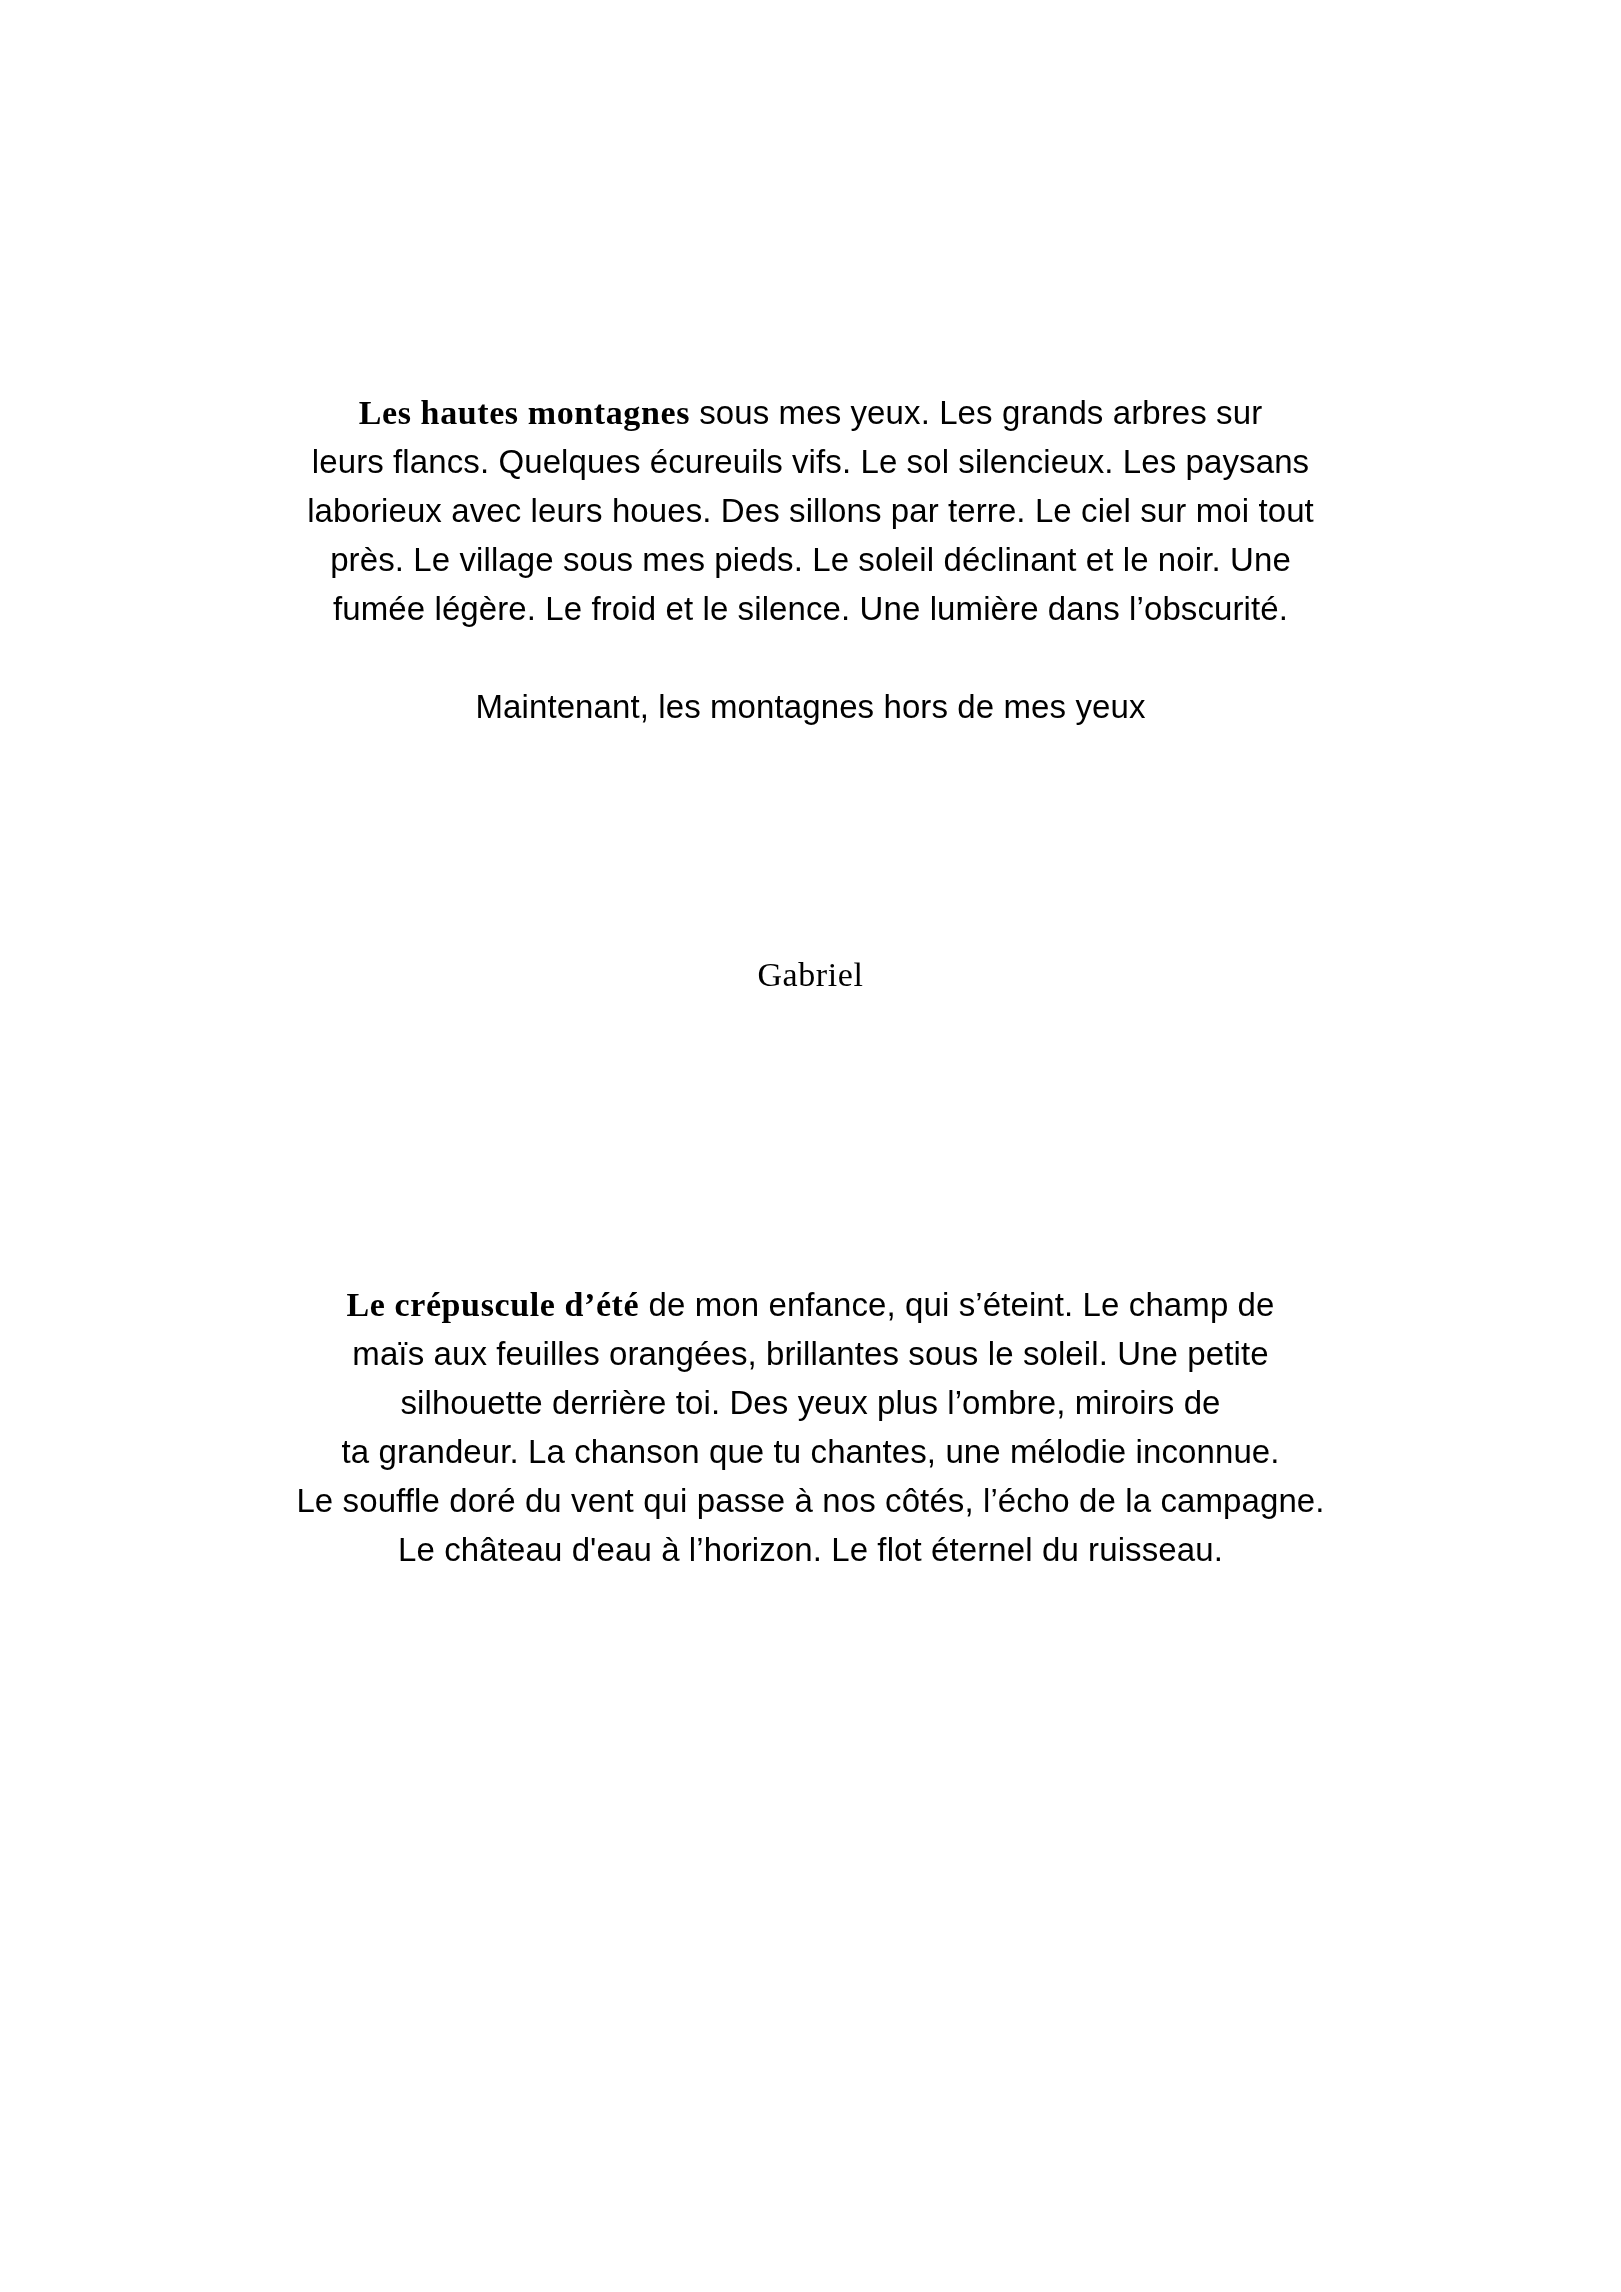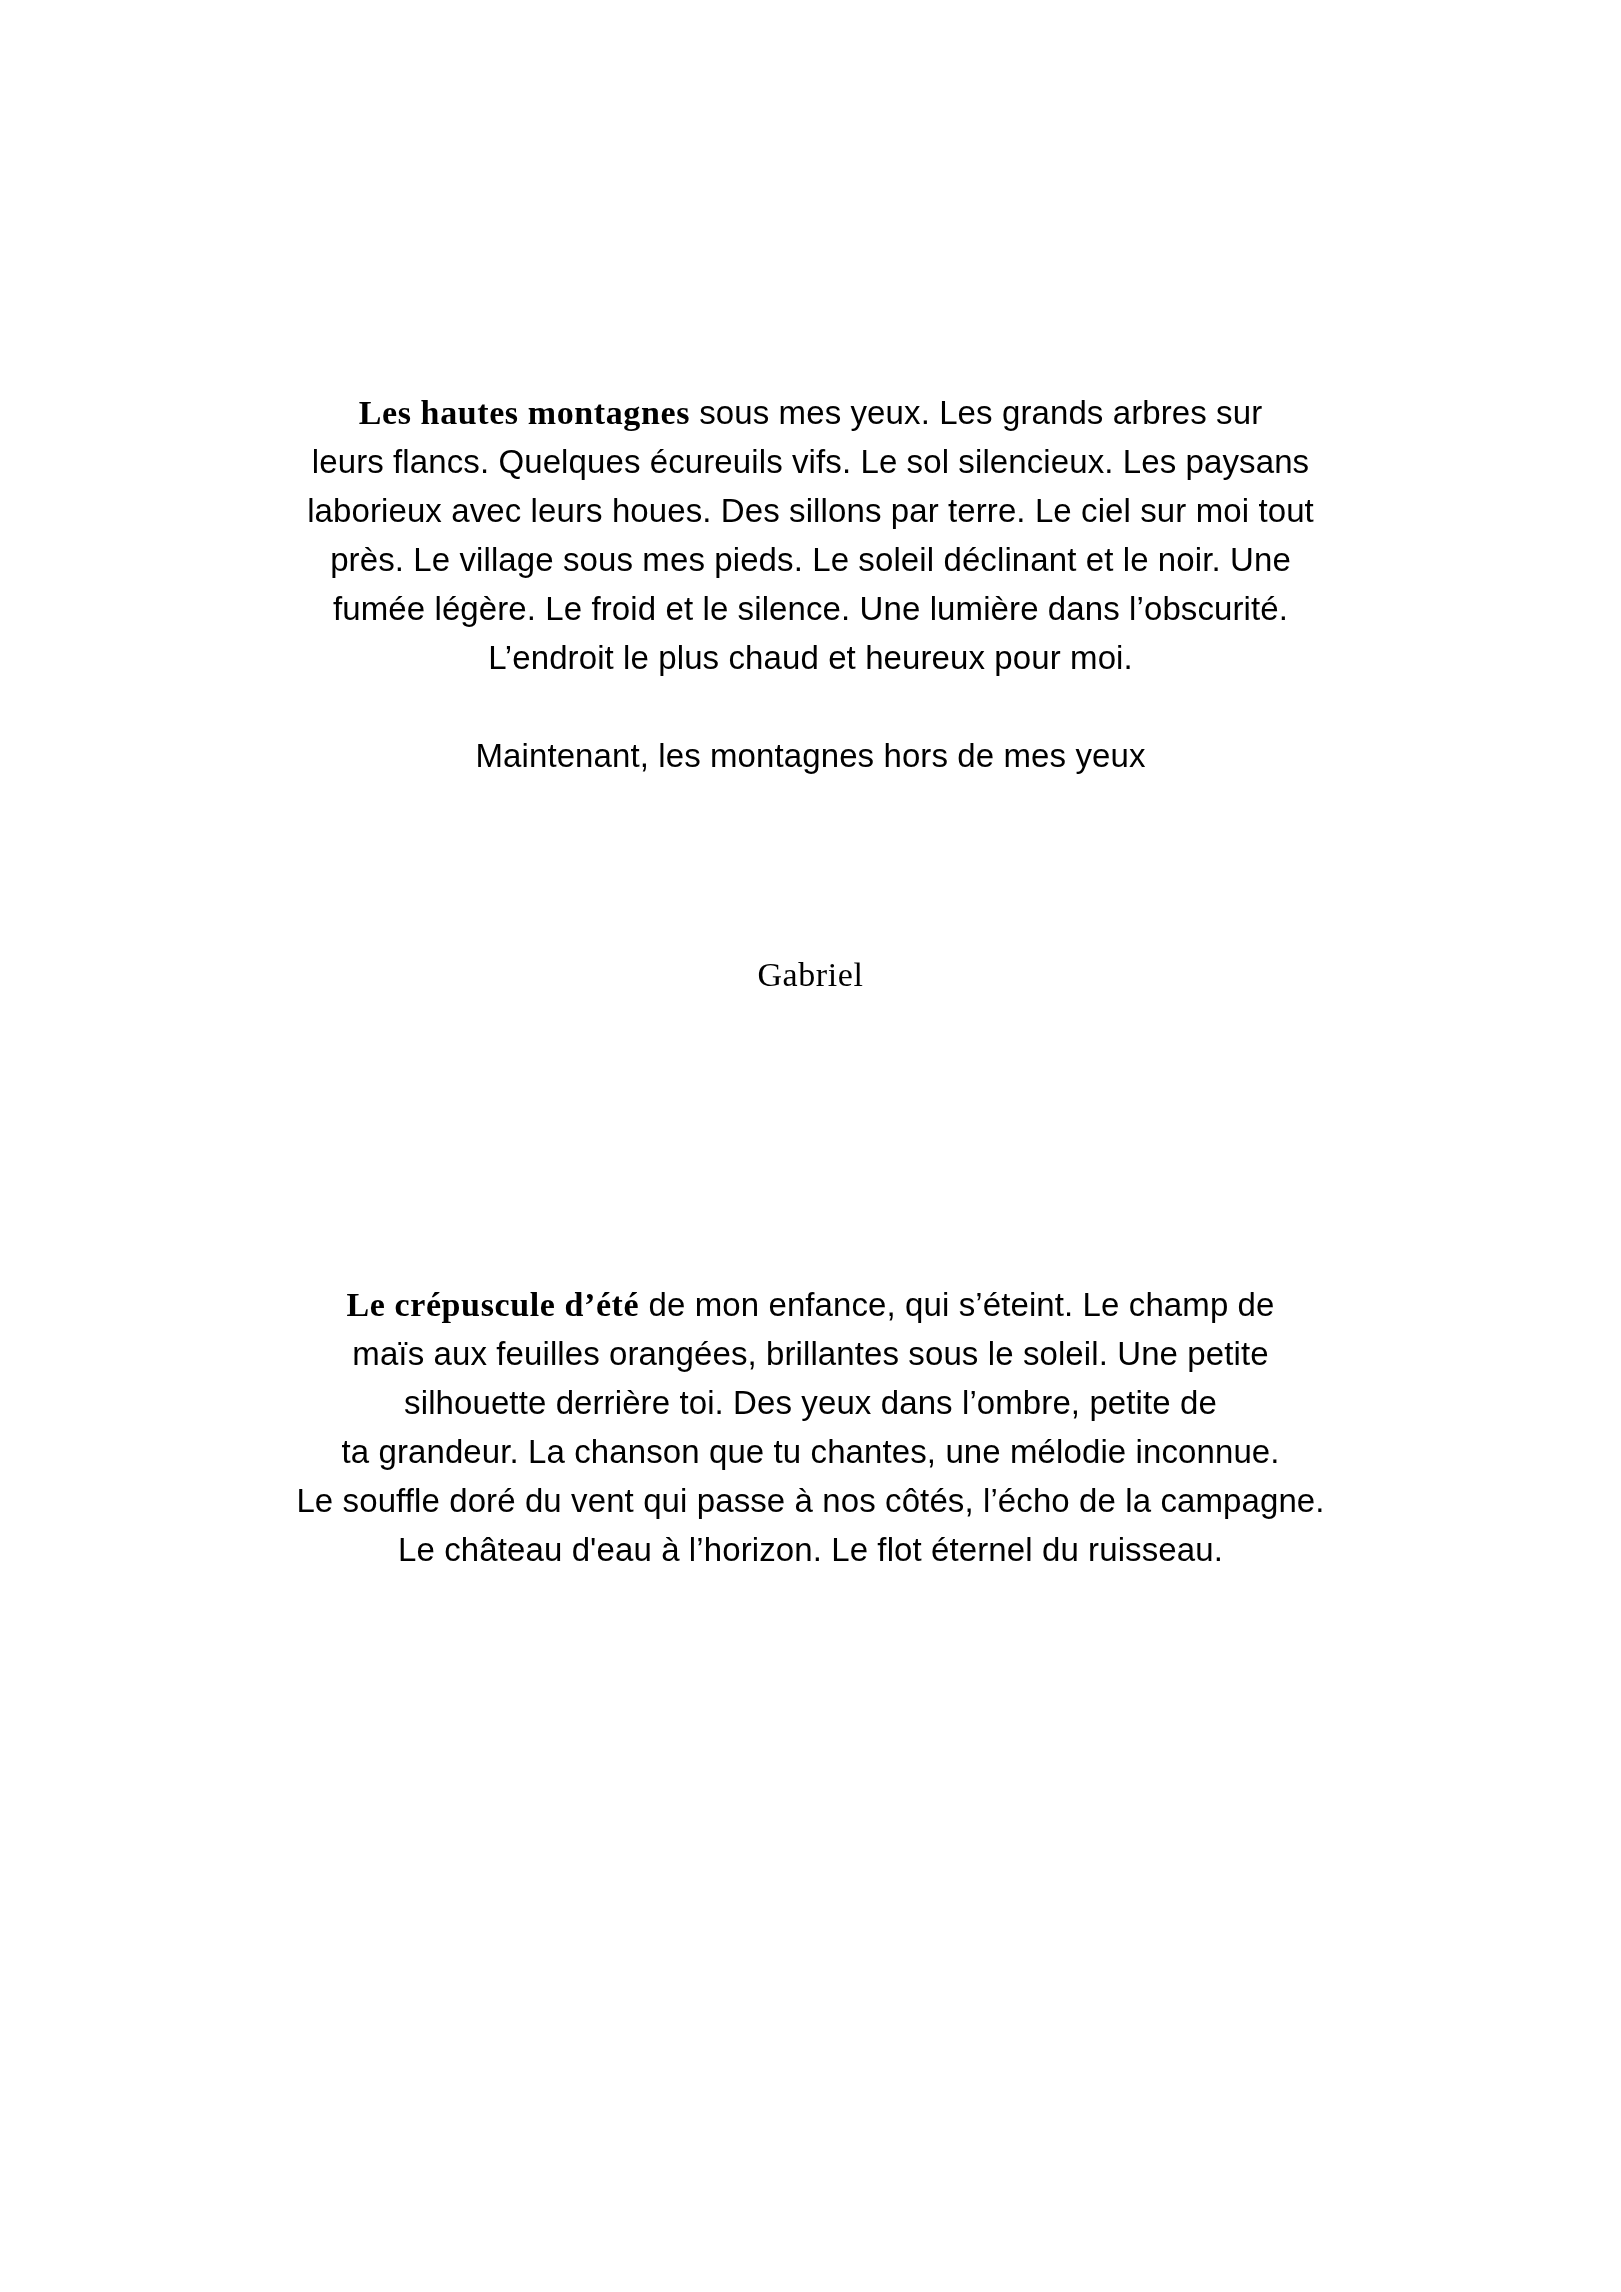--- a/index.html
+++ b/index.html
@@ -84,35 +84,34 @@
 
     <div class="poem" id="poem-one">
       <div class="poem-body">
         <span class="poem-line">
           <span class="lead">Les hautes montagnes</span><span> sous mes yeux. Les grands arbres sur</span>
         </span>
         <span class="poem-line">leurs flancs. Quelques écureuils vifs. Le sol silencieux. Les paysans</span>
         <span class="poem-line">laborieux avec leurs houes. Des sillons par terre. Le ciel sur moi tout</span>
         <span class="poem-line">près. Le village sous mes pieds. Le soleil déclinant et le noir. Une</span>
         <span class="poem-line">fumée légère. Le froid et le silence. Une lumière dans l’obscurité.</span>
-        <span class="poem-line">L’endroit le plus chaud et heureux pour moi.</span>
         <span class="stanza-gap"></span>
         <span class="poem-line">Maintenant, les montagnes hors de mes yeux</span>
       </div>
     </div>
 
     <div class="signature" id="poem-one-sig">Gabriel</div>
 
     <div class="poem" id="poem-two">
       <div class="poem-body">
         <span class="poem-line">
           <span class="lead">Le crépuscule d’été</span><span> de mon enfance, qui s’éteint. Le champ de</span>
         </span>
         <span class="poem-line">maïs aux feuilles orangées, brillantes sous le soleil. Une petite</span>
-        <span class="poem-line">silhouette derrière toi. Des yeux dans l’ombre, petite de</span>
+        <span class="poem-line">silhouette derrière toi. Des yeux plus l’ombre, miroirs de</span>
         <span class="poem-line">ta grandeur. La chanson que tu chantes, une mélodie inconnue.</span>
         <span class="poem-line">Le souffle doré du vent qui passe à nos côtés, l’écho de la campagne.</span>
         <span class="poem-line">Le château d'eau à l’horizon. Le flot éternel du ruisseau.</span>
       </div>
     </div>
 
     <div class="signature" id="poem-two-sig">Jiahang</div>
 
   </div>
 </div>

